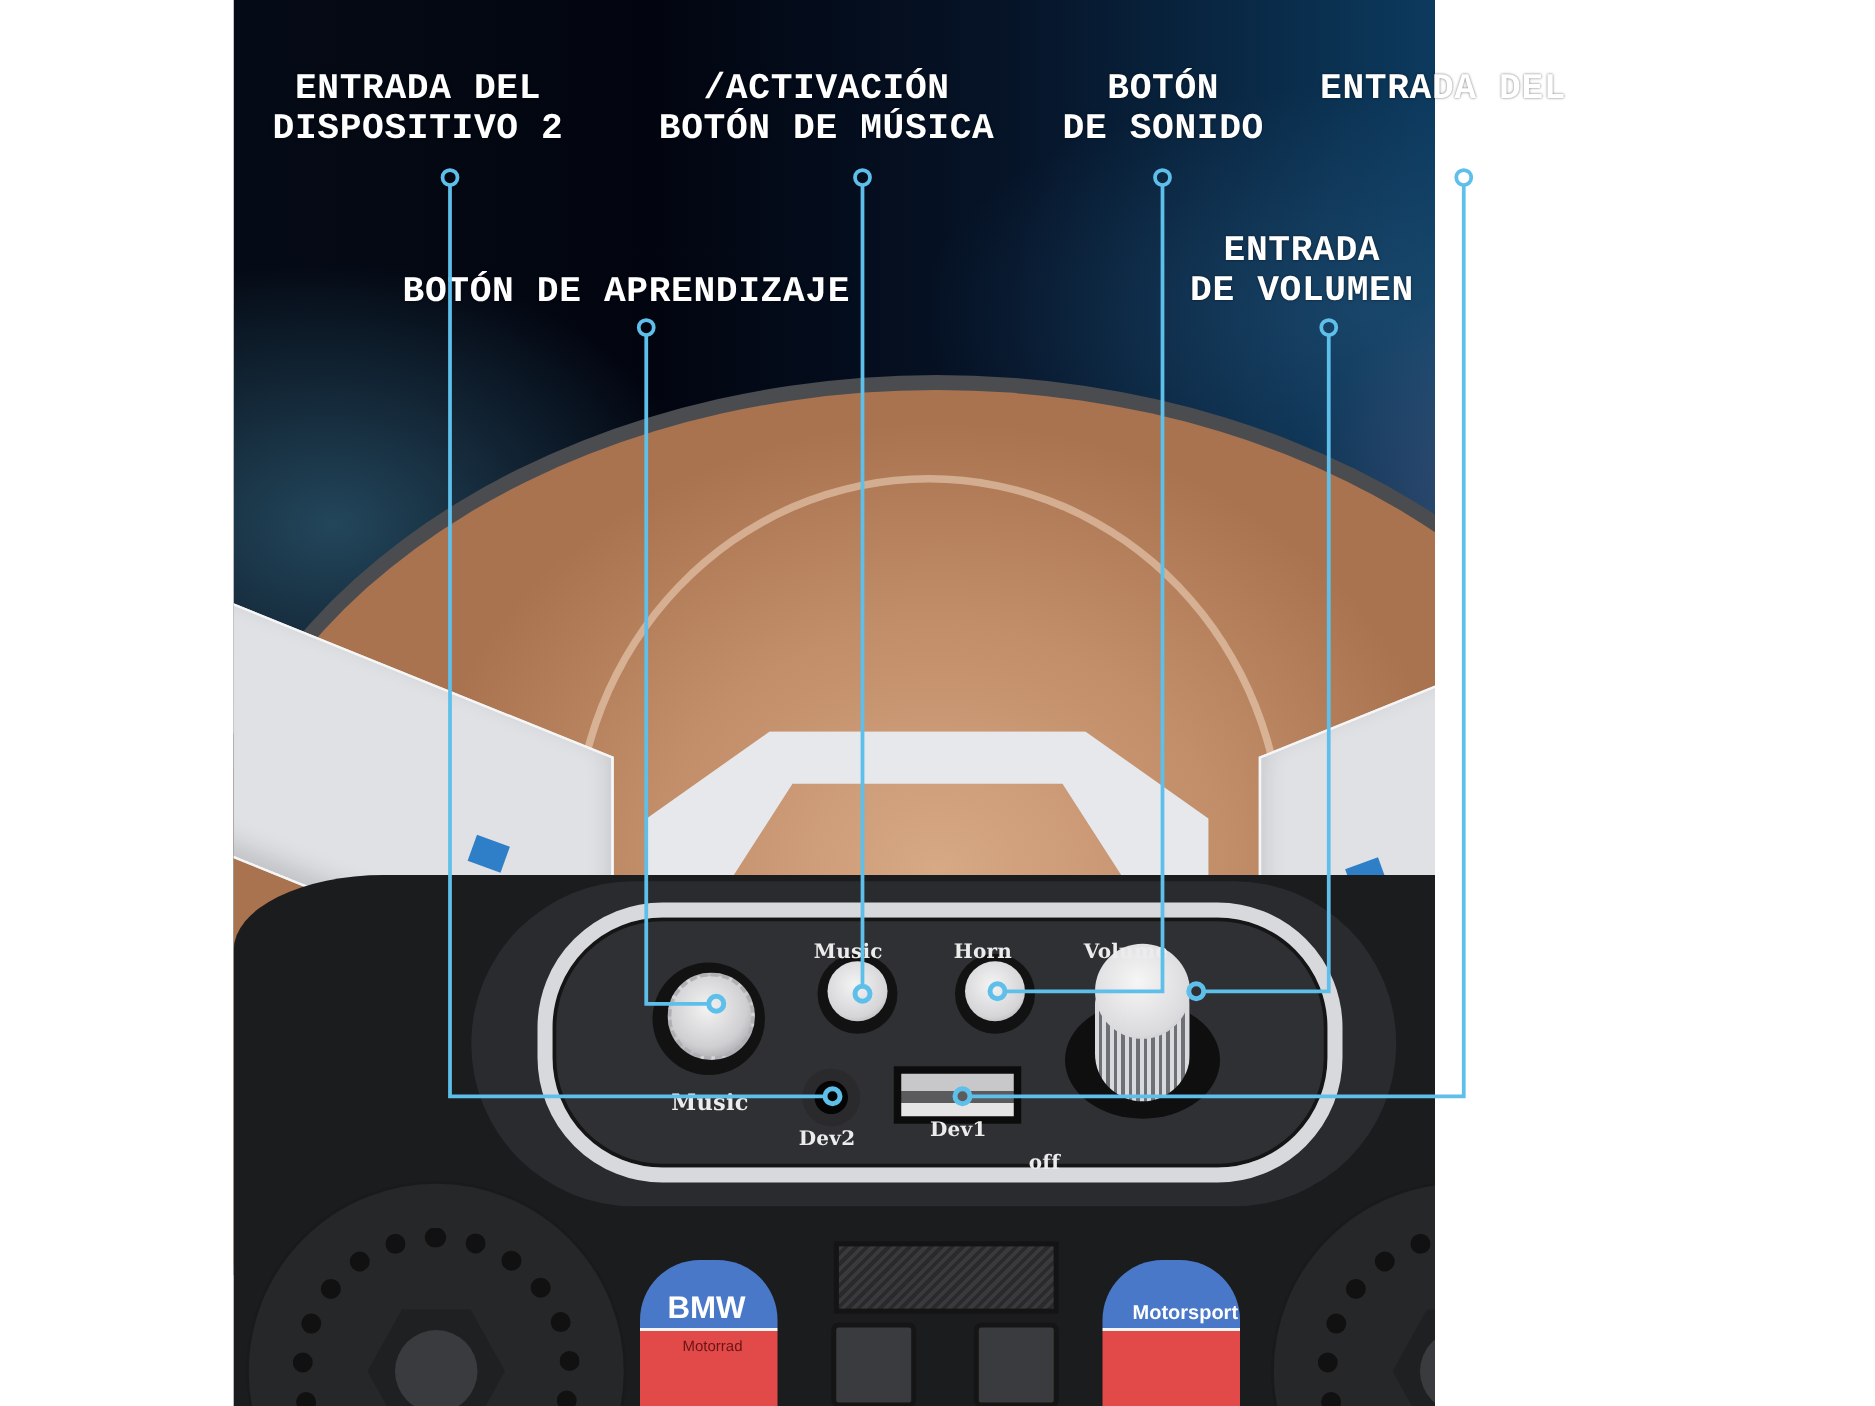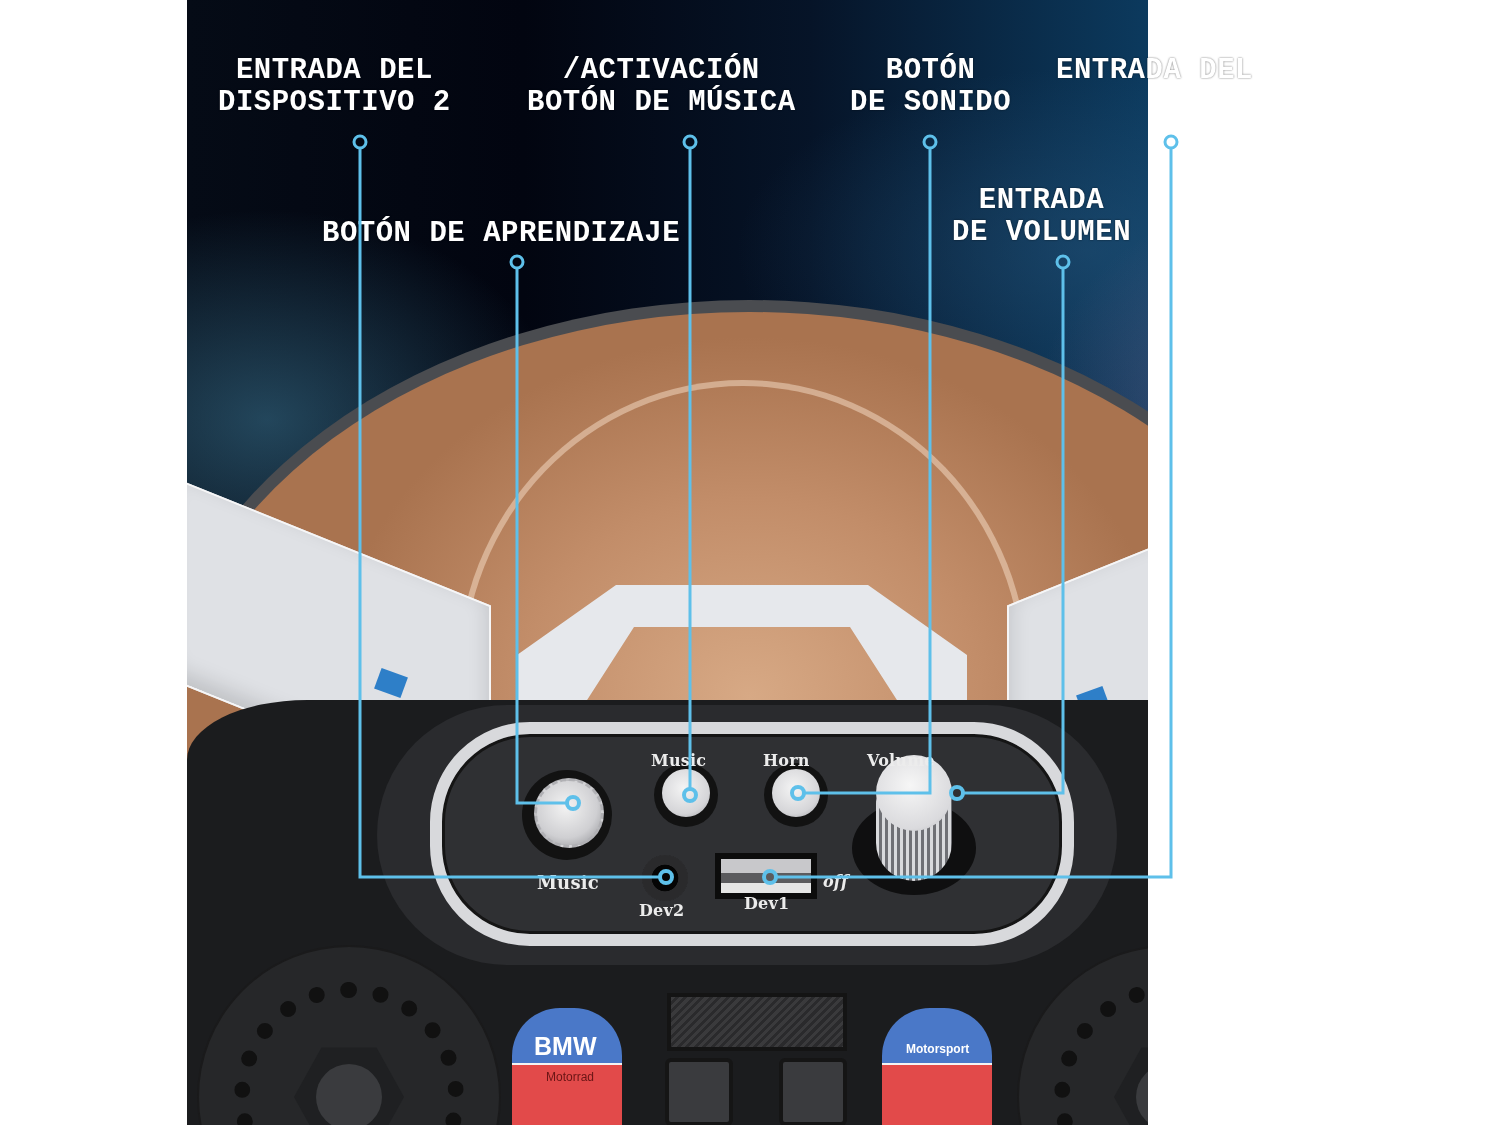--- a/index.html
+++ b/index.html
@@ -110,21 +110,21 @@
     clip-path: polygon(25% 5%, 75% 5%, 100% 50%, 75% 95%, 25% 95%, 0 50%); }
   .speaker .hub::after { content: ""; position: absolute; left: 22px; top: 22px; width: 66px; height: 66px; border-radius: 50%; background: #3a3b3e; }
   .badge {
     position: absolute; top: 1008px; width: 110px; height: 130px; border-radius: 48px 48px 0 0;
     overflow: hidden; background: linear-gradient(#4a78c8 0 42%, #f4f4f4 42% 44%, #e24a4a 44% 100%);
   }
   .badge-l { left: 325px; }
   .badge-r { left: 695px; }
   .badge-text-big { position: absolute; left: 22px; top: 24px; color: #fff; font-weight: bold; font-size: 25px; }
   .badge-text-small-l { position: absolute; left: 34px; top: 62px; color: #6a1515; font-size: 12px; font-weight: normal; }
-  .badge-text-small-r { position: absolute; left: 24px; top: 34px; color: #fff; font-size: 12px; font-weight: bold; }
+  .badge-text-small-r { position: absolute; left: 24px; top: 34px; color: #fff; font-size: 16px; font-weight: bold; }
   .carbon-display {
     position: absolute; left: 480px; top: 993px; width: 172px; height: 50px;
     background: repeating-linear-gradient(135deg, #3a3a3c 0 3px, #2a2a2c 3px 6px); border: 4px solid #141414;
   }
   .sq-btn { position: absolute; top: 1058px; width: 60px; height: 60px; background: #3a3b3e; border: 4px solid #151515; border-radius: 6px; }
   .sq-btn-l { left: 478px; }
   .sq-btn-r { left: 592px; }
 
   
   .callout-title {
@@ -167,21 +167,21 @@
   </div>
   <div class="jack-dev2"></div>
   <div class="usb-dev1"></div>
 
   <span class="panel-label" style="left:464px; top:751px;">Music</span>
   <span class="panel-label" style="left:576px; top:751px;">Horn</span>
   <span class="panel-label" style="left:680px; top:751px;">Volume</span>
   <span class="panel-label" style="left:350px; top:872px; font-size:18px;">Music</span>
   <span class="panel-label" style="left:452px; top:901px;">Dev2</span>
   <span class="panel-label" style="left:557px; top:894px;">Dev1</span>
-  <span class="panel-label" style="left:636px; top:872px;font-style:italic;">off</span>
+  <span class="panel-label" style="left:636px; top:920px;">off</span>
 
   <div class="speaker speaker-l">
     <div class="ring"></div>
     <div class="hub"></div>
   </div>
   <div class="speaker speaker-r">
     <div class="ring"></div>
     <div class="hub"></div>
   </div>
 

